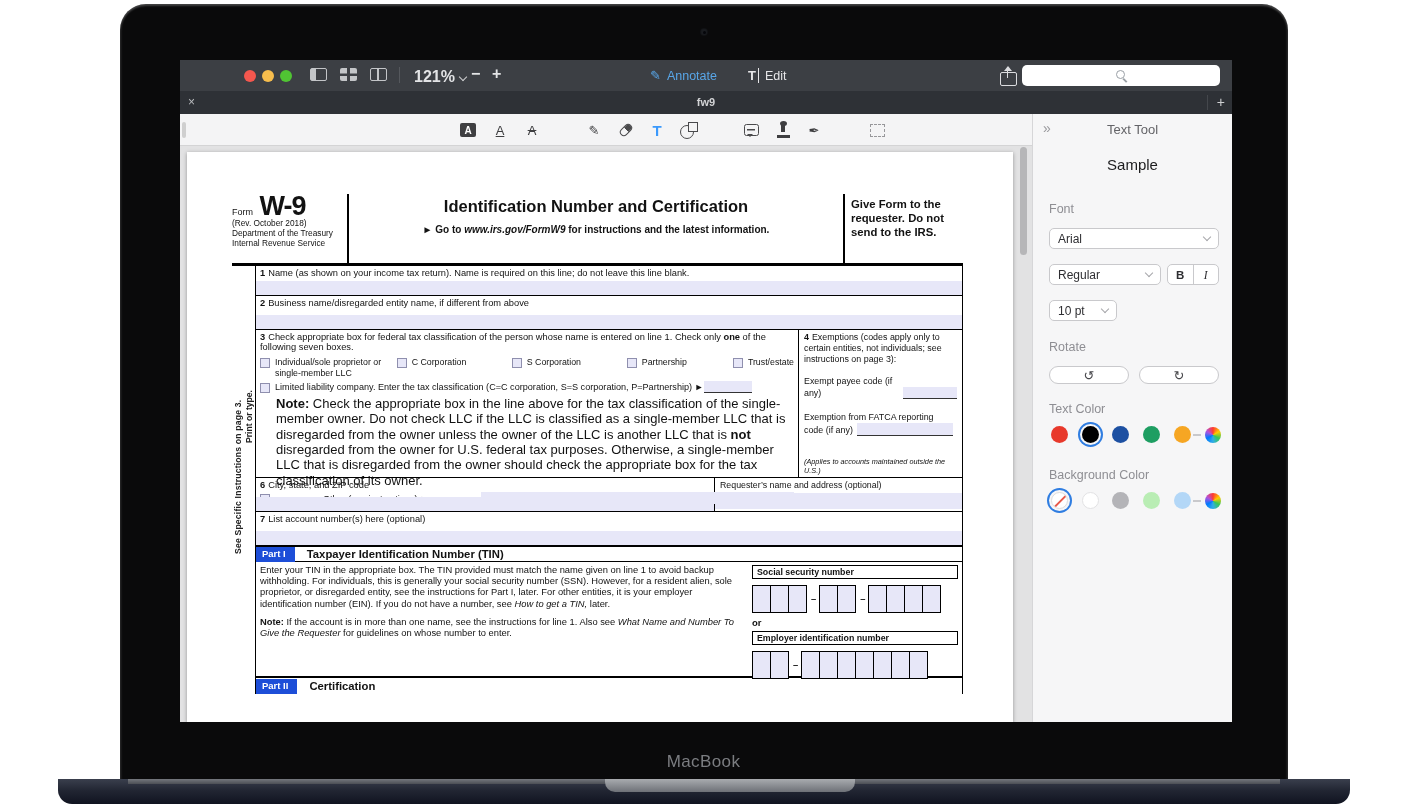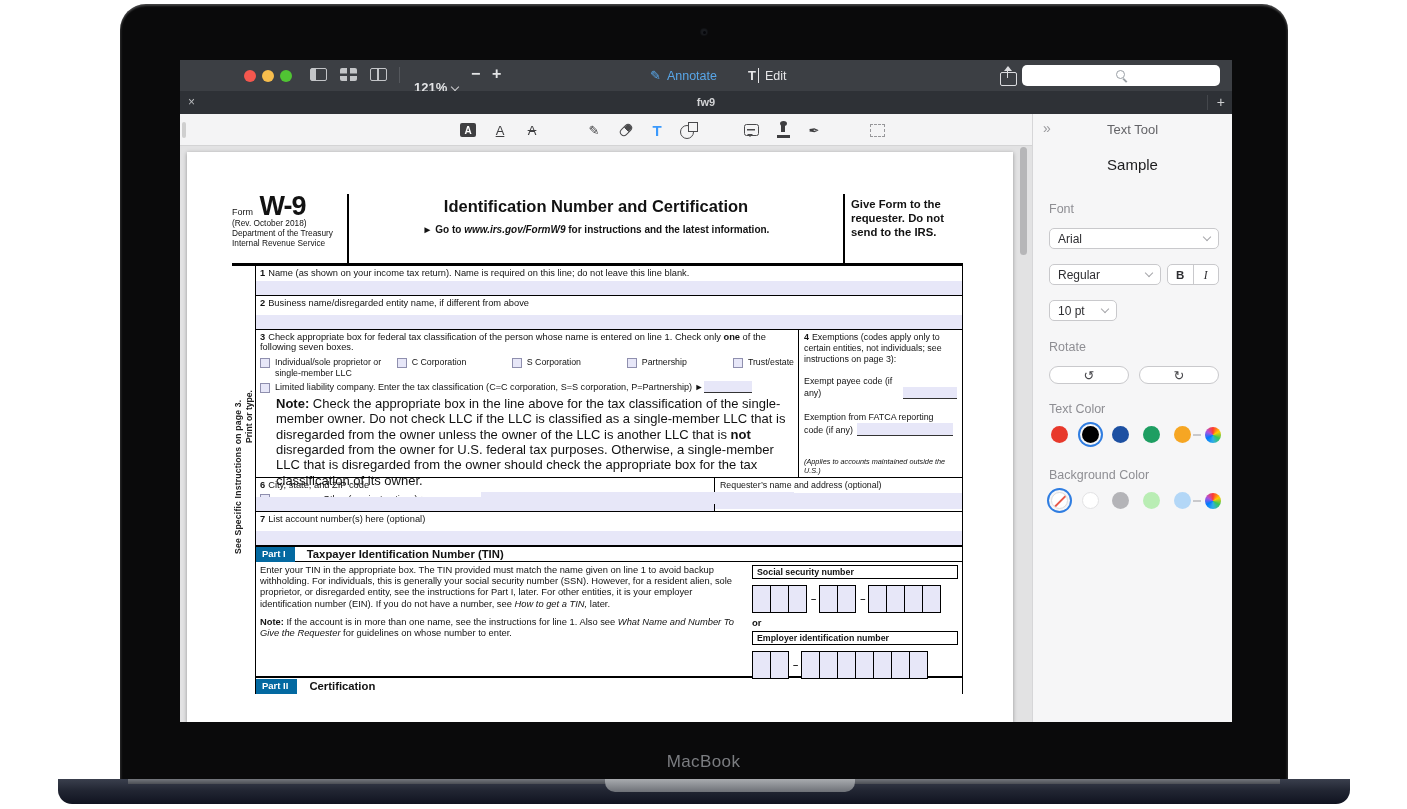--- a/index.html
+++ b/index.html
@@ -27,21 +27,21 @@
   .tl.c{left:64px}.tl.m{left:82px}.tl.z{left:100px}
   .vicon{position:absolute;top:8px;width:17px;height:13px;border:1.5px solid #c3c5c8;border-radius:2px;}
   .vicon.sidebar-i{left:130px;background:linear-gradient(90deg,#c3c5c8 0 5px,transparent 5px);}
   .vicon.grid-i{left:160px;border:none;background:
       linear-gradient(#c3c5c8,#c3c5c8) 0 0/7px 5.5px no-repeat,
       linear-gradient(#c3c5c8,#c3c5c8) 100% 0/7px 5.5px no-repeat,
       linear-gradient(#c3c5c8,#c3c5c8) 0 100%/7px 5.5px no-repeat,
       linear-gradient(#c3c5c8,#c3c5c8) 100% 100%/7px 5.5px no-repeat;}
   .vicon.pages-i{left:190px;background:linear-gradient(90deg,transparent 0 6.5px,#c3c5c8 6.5px 8px,transparent 8px);}
   .tdiv{position:absolute;left:219px;top:7px;width:1px;height:16px;background:#55585d;}
-  .zoomctl{position:absolute;left:234px;top:20px;color:#e3e4e6;font-size:13px;font-weight:bold;cursor:default;}
+  .zoomctl{position:absolute;left:234px;top:8px;color:#e3e4e6;font-size:16px;font-weight:bold;cursor:default;}
   .caret{display:inline-block;width:6px;height:6px;border-left:1.5px solid #cfcfd2;border-bottom:1.5px solid #cfcfd2;transform:rotate(-45deg);margin-left:5px;margin-bottom:2px;}
   .zbtn{position:absolute;top:5px;color:#e3e4e6;font-size:16px;font-weight:bold;}
   .zbtn.out{left:291px}.zbtn.in{left:312px}
   .mode{position:absolute;top:8px;font-size:12.5px;display:flex;align-items:center;gap:6px;}
   .mode.annotate{left:470px;color:#58a6e8;}
   .mode.edit{left:568px;color:#e6e6e8;}
   .pen-g{font-size:13px;transform:rotate(0deg);}
   .edit-t{border-right:1.5px solid #e6e6e8;padding-right:2px;font-size:13px;font-weight:bold;}
   .share{position:absolute;left:820px;top:7px;width:15px;height:17px;}
   .share::before{content:"";position:absolute;left:0;top:5px;width:15px;height:12px;border:1.5px solid #dcdde0;border-radius:2px;}
@@ -124,21 +124,21 @@
   .applies{margin-top:auto;font-size:7.3px;font-style:italic;}
   .r56{display:flex;padding:0;border-bottom:1px solid #000;}
   .r56l{width:458px;}
   .r5,.r6{position:relative;padding:2px 4px 0 4px;}
   .r5{height:32px;border-bottom:1px solid #000;}
   .r6{height:33px;}
   .r56r{flex:1;border-left:1px solid #000;padding:2px 5px;display:flex;flex-direction:column;font-size:8.8px;}
   .reqband{flex:1;background:#e7e7f8;margin:3px -5px 0 -5px;}
   .r7{height:33px;}
   .pthead{display:flex;align-items:center;height:17px;border-top:2.5px solid #000;border-bottom:1px solid #000;padding:0 4px 0 0;}
-  .ptag{background:#0369a1;color:#fff;font-weight:bold;font-size:9.5px;padding:1.5px 9px 2.5px 6px;}
+  .ptag{background:#1d4ed8;color:#fff;font-weight:bold;font-size:9.5px;padding:1.5px 9px 2.5px 6px;}
   .pttl{font-weight:bold;font-size:11.3px;margin-left:12px;text-align:right;}
   .ptbody{display:flex;height:112px;padding:3px 0 0 4px;}
   .ptl{width:482px;font-size:9.35px;line-height:1.2;}
   .ptl .np{margin-top:7px;}
   .it{font-style:italic;}
   .ptr{flex:1;padding:0 4px 0 10px;}
   .tinlbl{border:1px solid #000;font-weight:bold;font-size:8.8px;padding:1px 4px;background:#fff;}
   .cells{display:flex;align-items:center;margin-top:6px;}
   .cell{width:19px;height:28px;background:#e7e7f8;border:1px solid #000;margin-left:-1px;}
   .cell:first-child{margin-left:0;}

